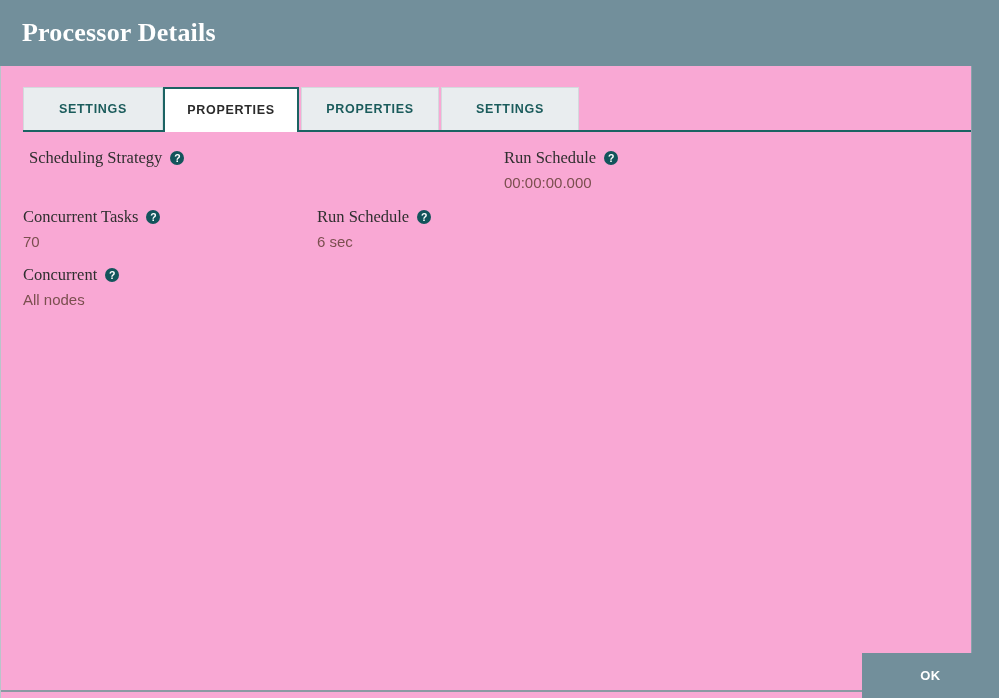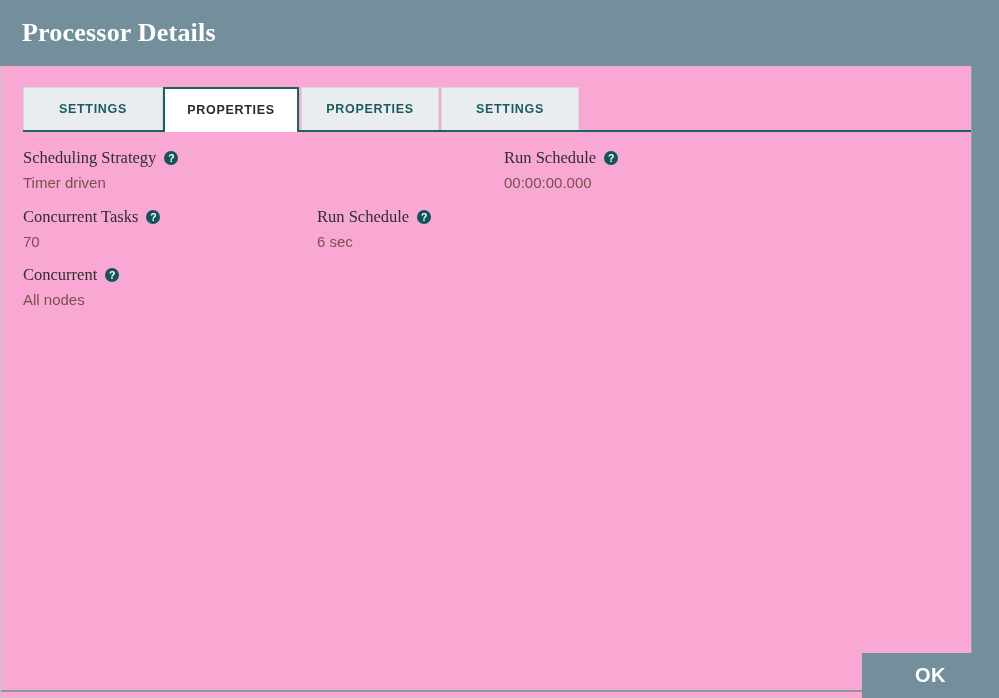--- a/index.html
+++ b/index.html
@@ -190,21 +190,21 @@
   
   #ok-button {
     position: absolute;
     left: 862px;
     top: 653px;
     width: 137px;
     height: 45px;
     background: #728f9b;
     color: #ffffff;
     font-family: "Liberation Sans", sans-serif;
-    font-size: 20px;
+    font-size: 13px;
     font-weight: bold;
     letter-spacing: 0.4px;
     line-height: 45px;
     text-align: center;
     cursor: pointer;
     user-select: none;
     box-sizing: border-box;
     z-index: 10;
   }
 </style>
@@ -224,26 +224,25 @@
       <div id="tab-list">
           <div class="tab inactive" style="left: 0px; width: 140px;">SETTINGS</div>
           <div class="tab active" style="left: 140px; width: 136px;">PROPERTIES</div>
           <div class="tab inactive" style="left: 278px; width: 138px;">PROPERTIES</div>
           <div class="tab inactive" style="left: 418px; width: 138px;">SETTINGS</div>
         </div>
       <div id="tab-active-mask" style="left: 142px; width: 132px;"></div>
     </div>
 
     <div id="fields">
-        <div class="field" style="left: 22px; top: 12px;">
+        <div class="field" style="left: 28px; top: 12px;">
           <div class="field-label">
             <span class="field-label-text">Scheduling Strategy</span>
             <span class="help-icon">?</span>
           </div>
-          <div class="field-value">Timer driven</div>
         </div>
         <div class="field" style="left: 503px; top: 12px;">
           <div class="field-label">
             <span class="field-label-text">Run Schedule</span>
             <span class="help-icon">?</span>
           </div>
           <div class="field-value">00:00:00.000</div>
         </div>
         <div class="field" style="left: 22px; top: 71px;">
           <div class="field-label">

